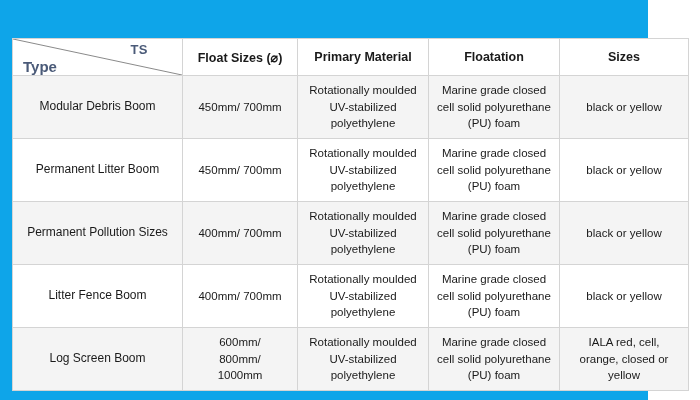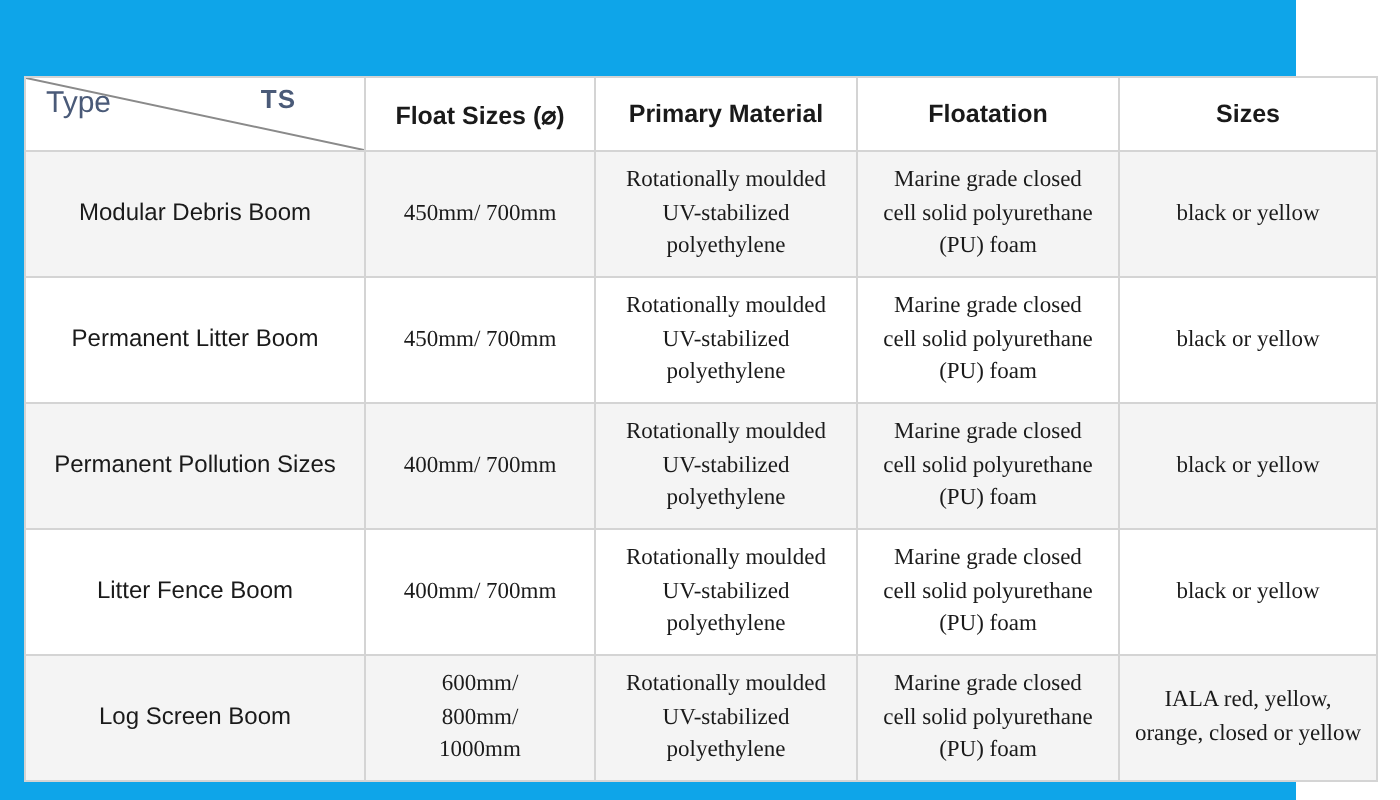--- a/index.html
+++ b/index.html
@@ -73,42 +73,42 @@
     right: 34px;
     top: 3px;
     font-size: 13px;
     font-weight: bold;
     color: #4a5a78;
     letter-spacing: 0.5px;
   }
   .corner-type {
     position: absolute;
     left: 10px;
-    bottom: 15px;
+    bottom: 0;
     font-size: 15px;
-    font-weight: normal;
+    font-weight: bold;
     color: #4a5a78;
     text-align: right;
   }
 
   
   tr.row td {
     height: 54px;
     font-size: 11.5px;
     color: #1a1a1a;
     line-height: 1.45;
     padding: 4px 6px;
   }
   tr.row td.type-cell {
     font-weight: normal;
     font-size: 12px;
   }
   tr.odd td { background: #f4f4f4; }
   tr.even td { background: #ffffff; }
-  .cell-line { display: block; font-family: Liberation Serif, serif; }
+  .cell-line { display: block; }
 </style>
 </head>
 <body>
 
 <div class="page">
   <div class="table-wrap">
     <table class="spec">
       <colgroup>
         <col class="c0">
           <col class="c1">
@@ -226,21 +226,21 @@
             <span class="cell-line">Rotationally moulded</span>
             <span class="cell-line">UV-stabilized</span>
             <span class="cell-line">polyethylene</span>
           </td>
           <td>
             <span class="cell-line">Marine grade closed</span>
             <span class="cell-line">cell solid polyurethane</span>
             <span class="cell-line">(PU) foam</span>
           </td>
           <td>
-            <span class="cell-line">IALA red, yellow,</span>
+            <span class="cell-line">IALA red, cell,</span>
             <span class="cell-line">orange, closed or yellow</span>
           </td>
         </tr>
 
       </tbody>
     </table>
   </div>
 </div>
 
 </body></html>

